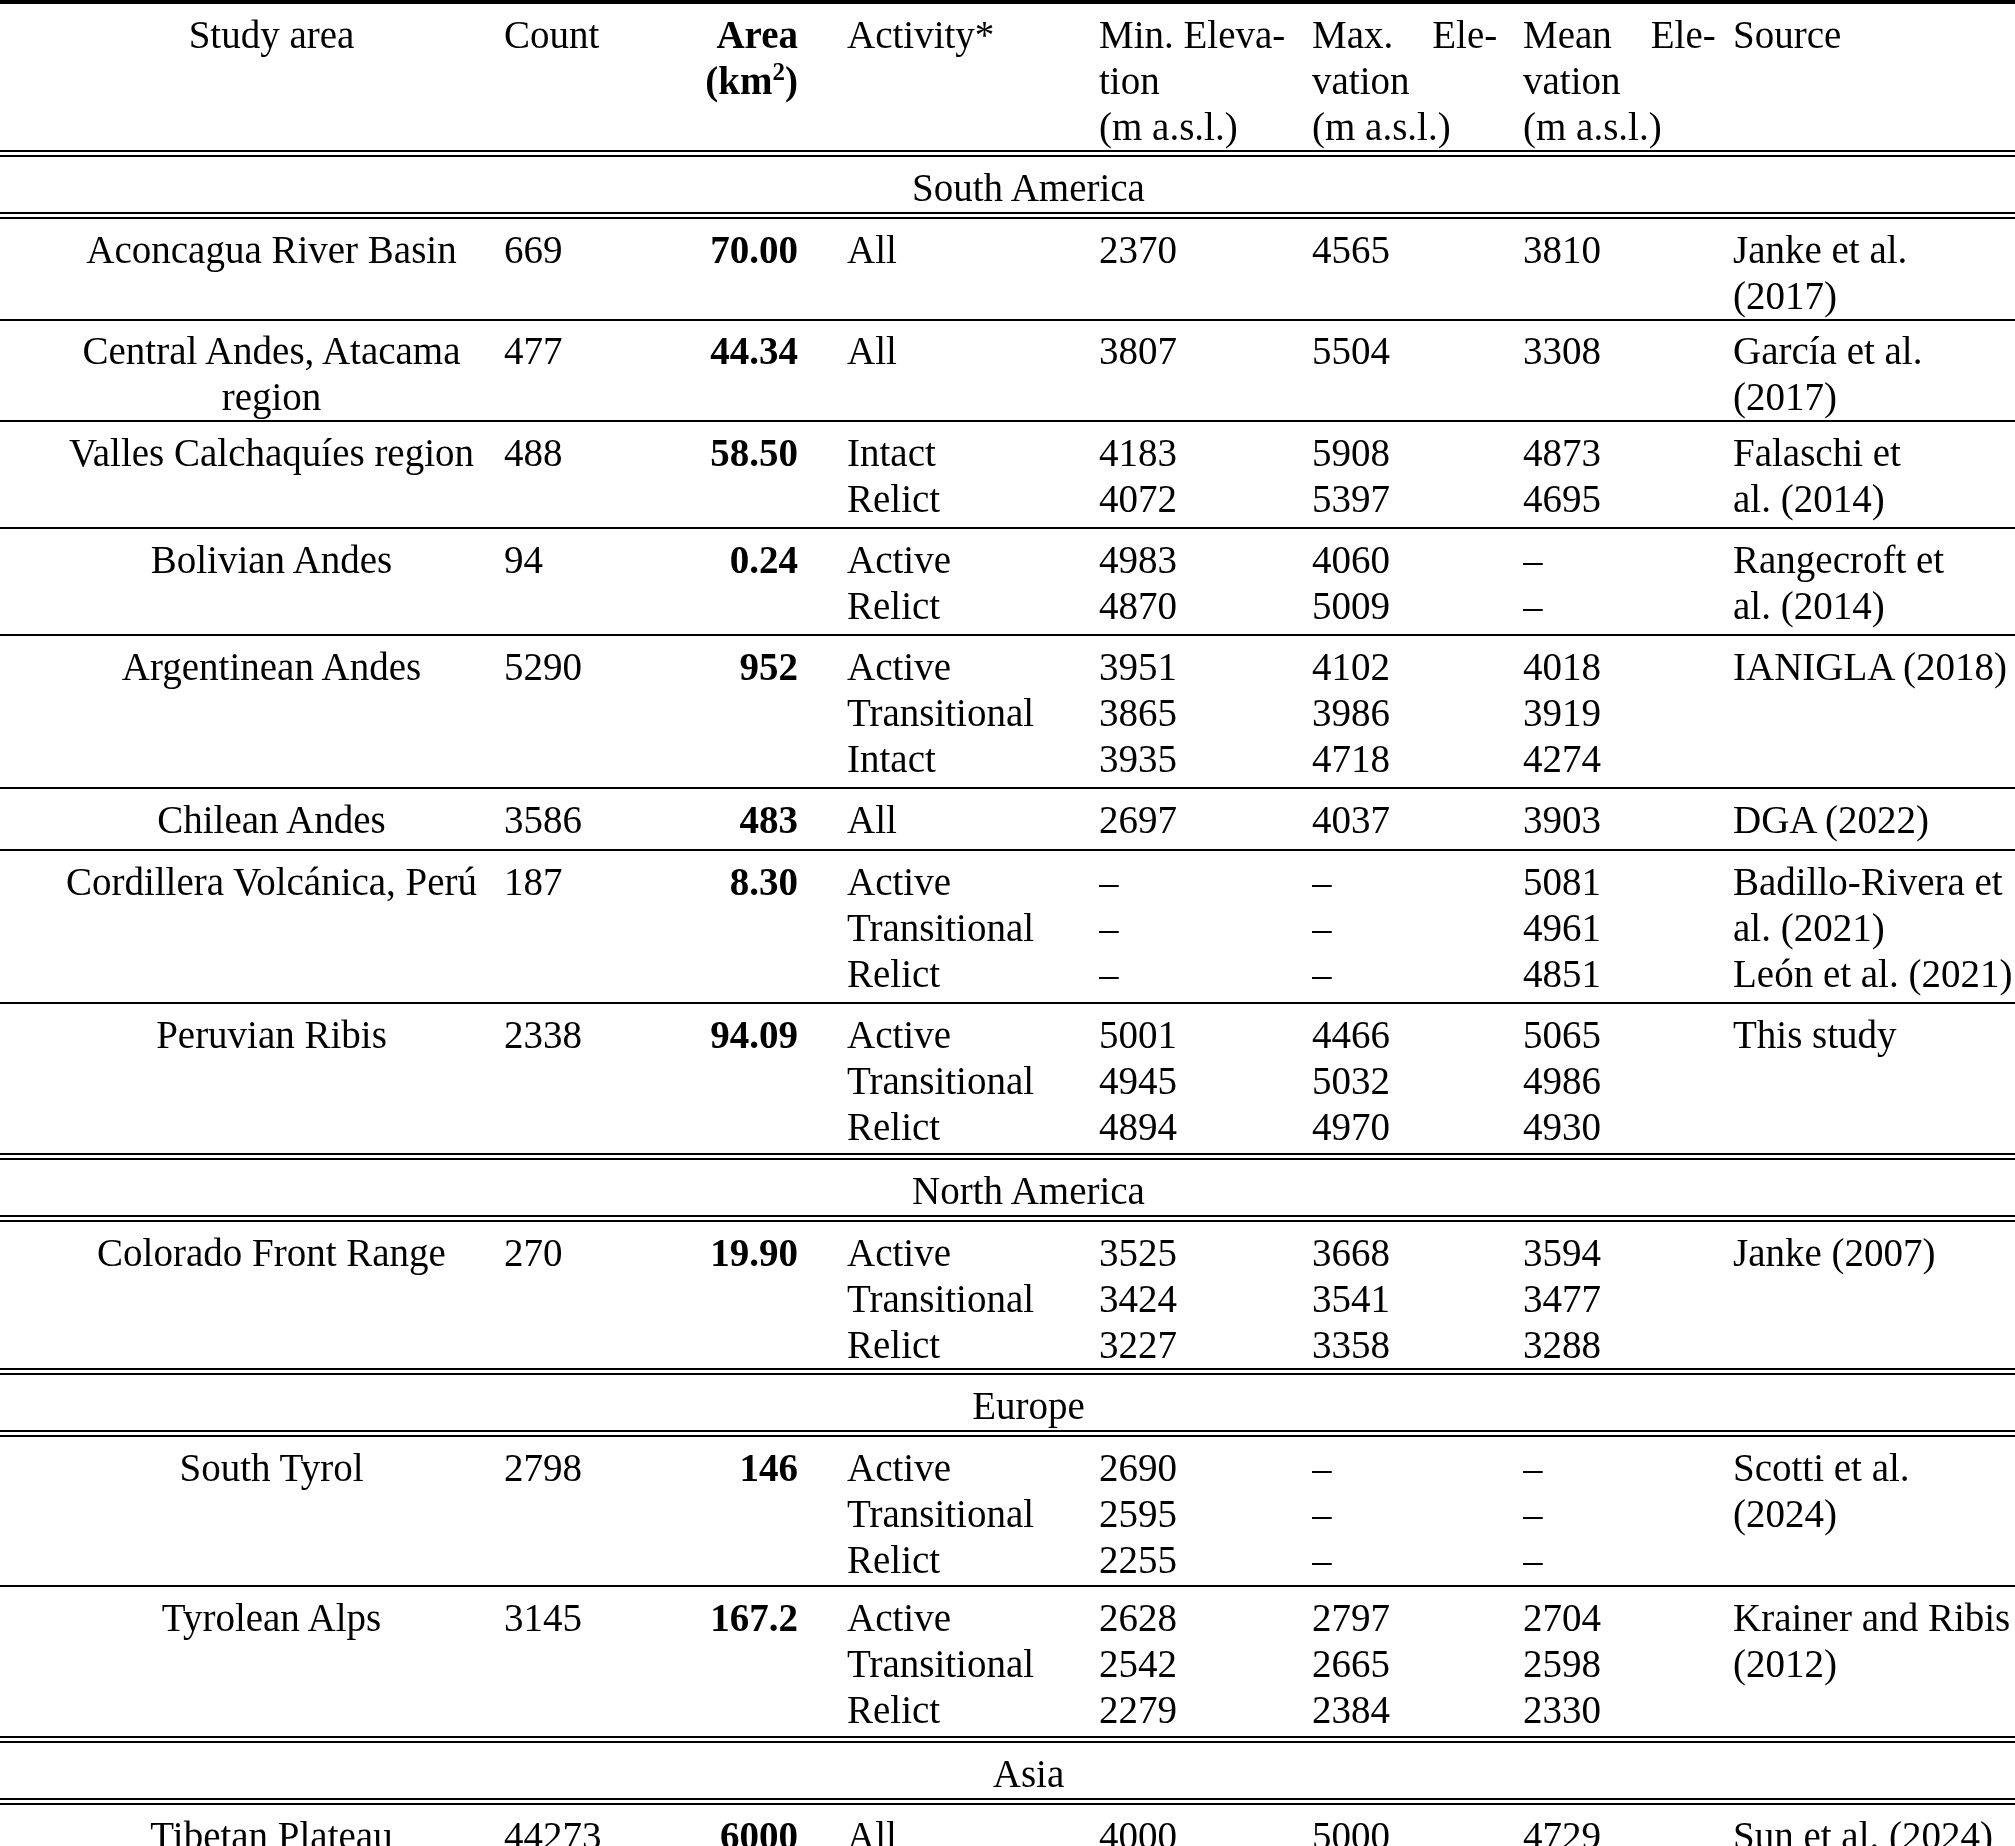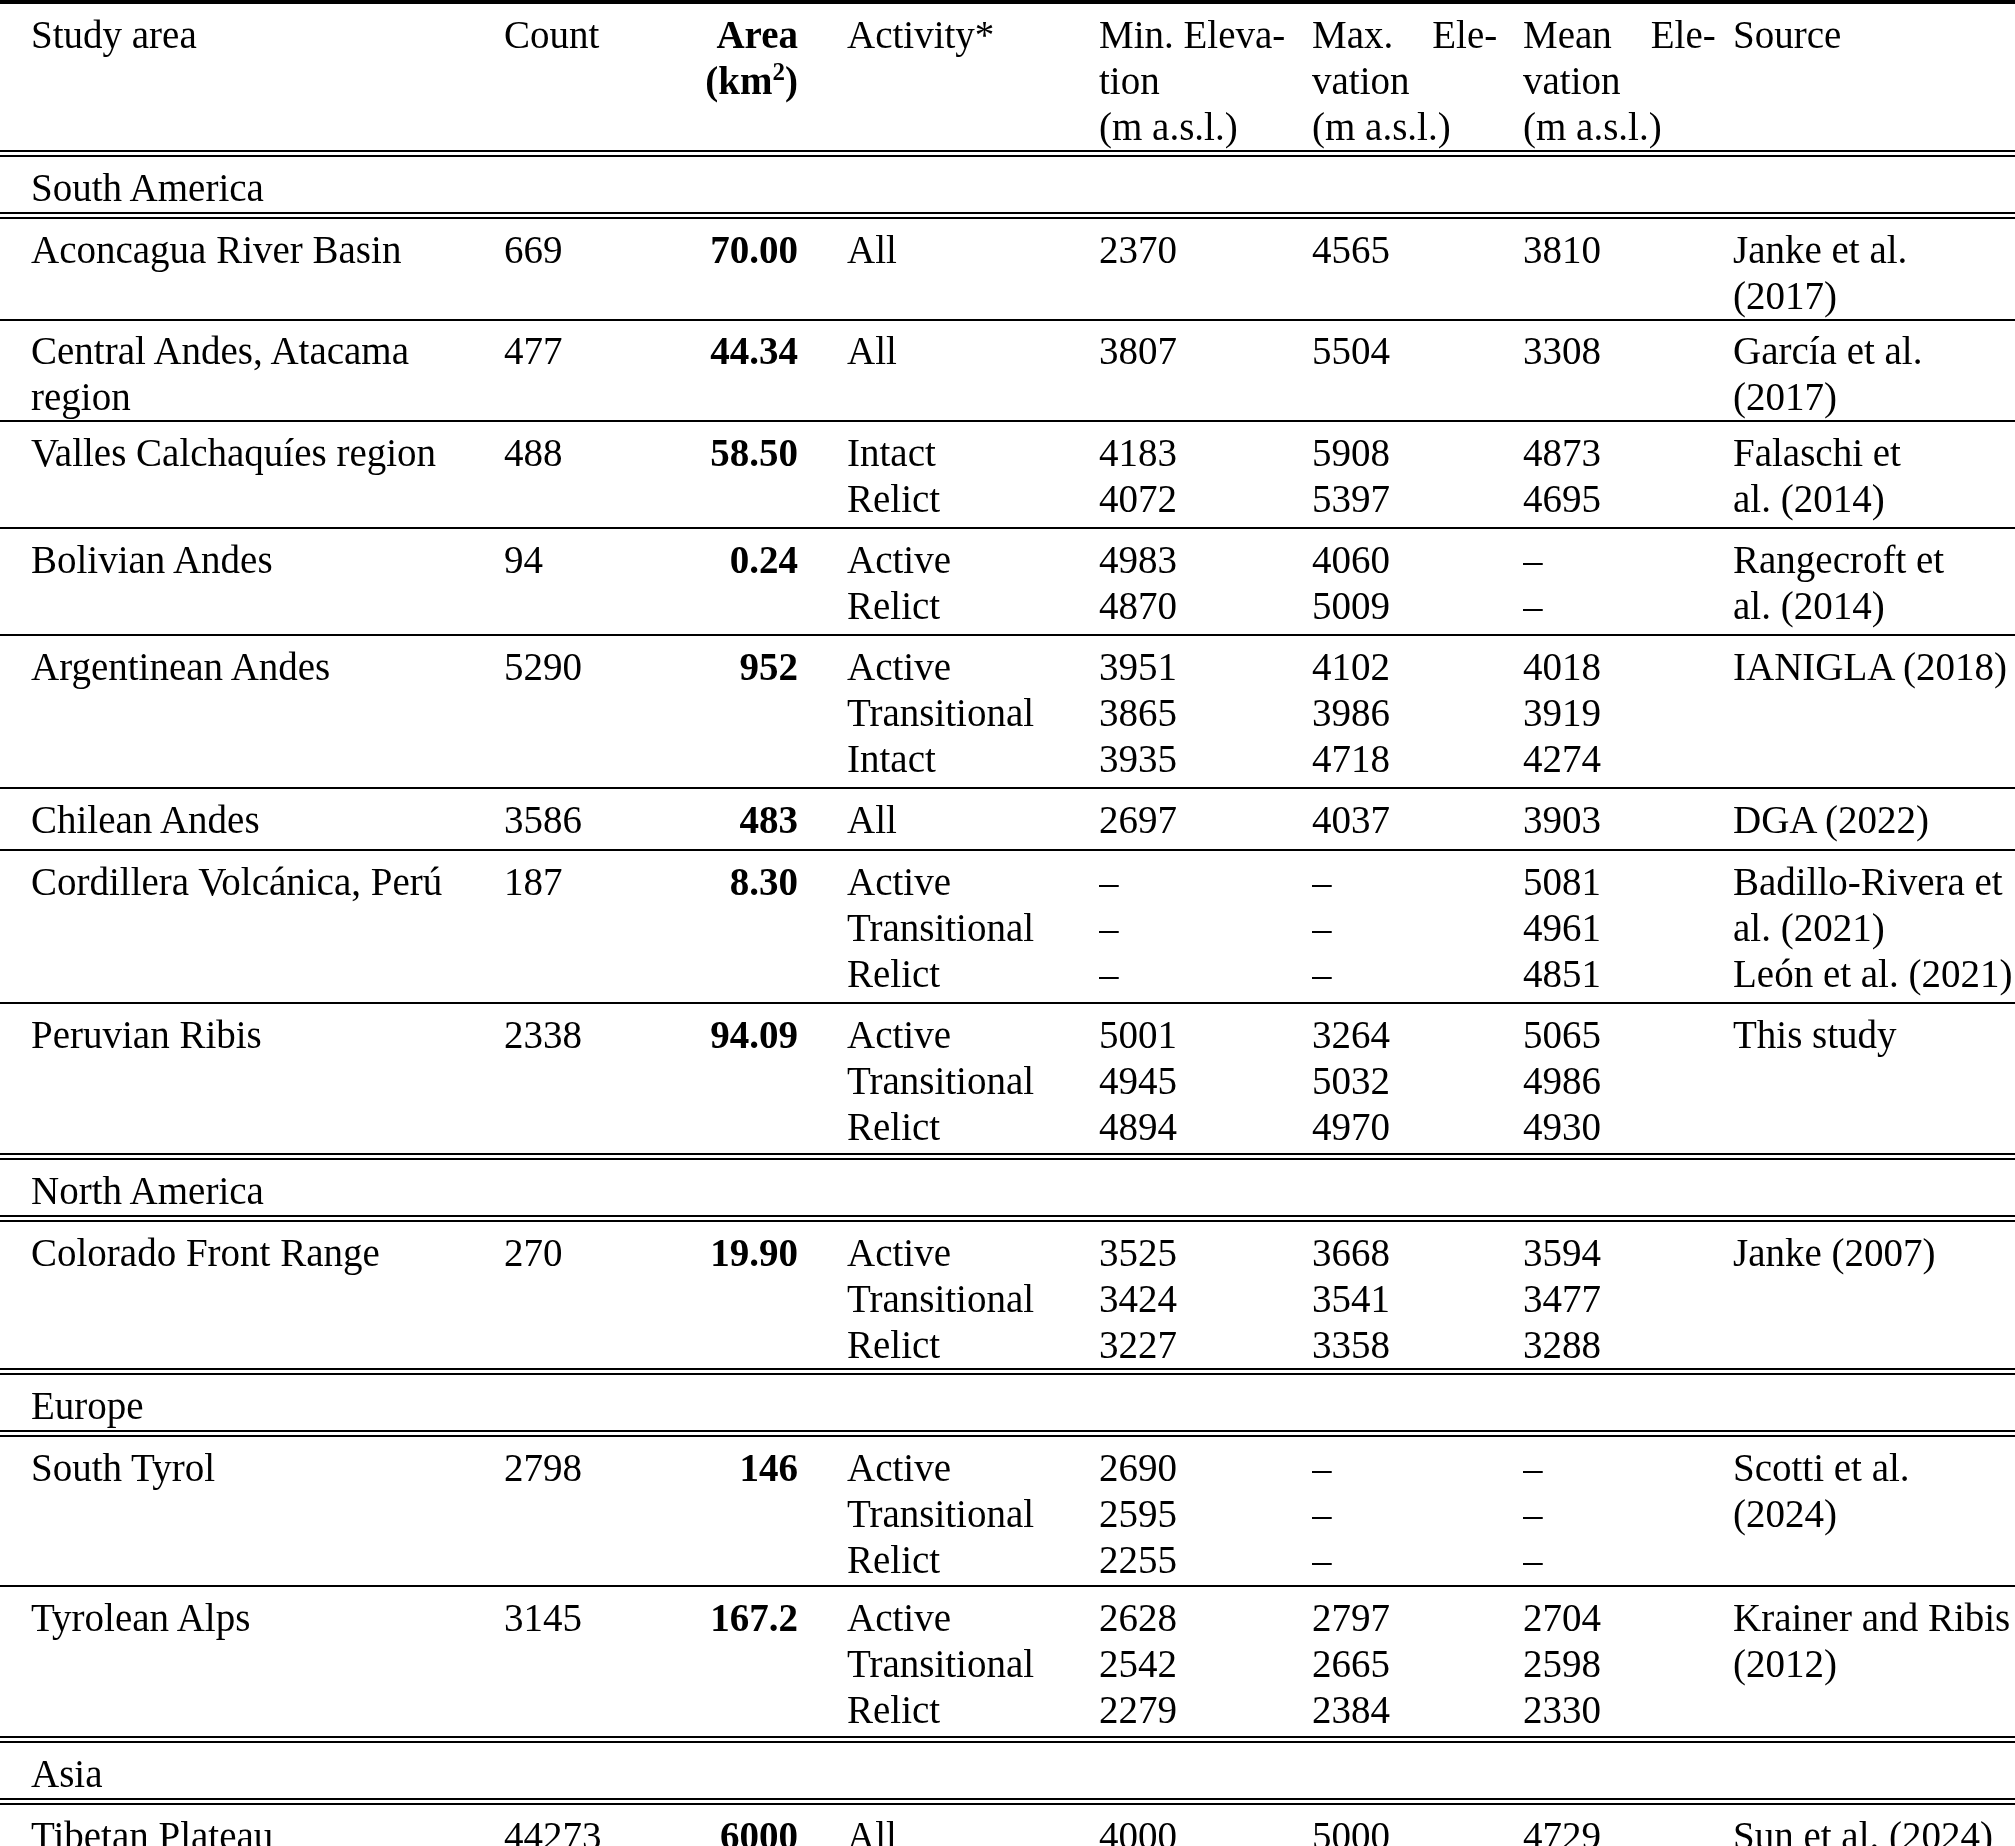--- a/index.html
+++ b/index.html
@@ -34,21 +34,21 @@
   thead tr { height: 146px; }
   tr.section-row { height: 62px; }
   tr.rows-1 { height: 62px; }
   tr.rows-2 { height: 107px; }
   tr.rows-3 { height: 153px; }
   tr.data-row > td { border-top: 2px solid #000; }
   tr.section-row > td {
     border-top: 7.8px double #000;
     border-bottom: 7.8px double #000;
   }
-  .c-study { padding-left: 31px; }
+  .c-study { padding-left: 39px; text-align: center; }
   .c-area  { text-align: right; padding-right: 49px; font-weight: bold; }
   sup.sq {
     font-size: 25px;
     line-height: 0;
     vertical-align: super;
   }
 </style>
 </head>
 <body>
 
@@ -194,21 +194,21 @@
     <tr class="data-row rows-3">
       <td class="c-study">Peruvian Ribis</td>
       <td>2338</td>
       <td class="c-area">94.09</td>
       <td>Active
 Transitional
 Relict</td>
       <td>5001
 4945
 4894</td>
-      <td>3264
+      <td>4466
 5032
 4970</td>
       <td>5065
 4986
 4930</td>
       <td>This study</td>
     </tr>
 
     <tr class="section-row">
       <td class="c-study" colspan="8">North America</td>

